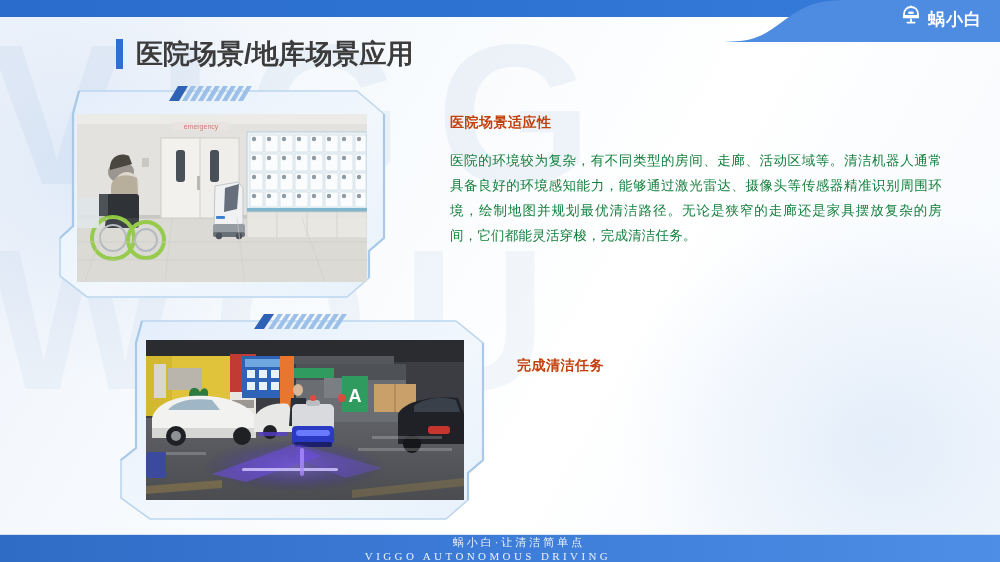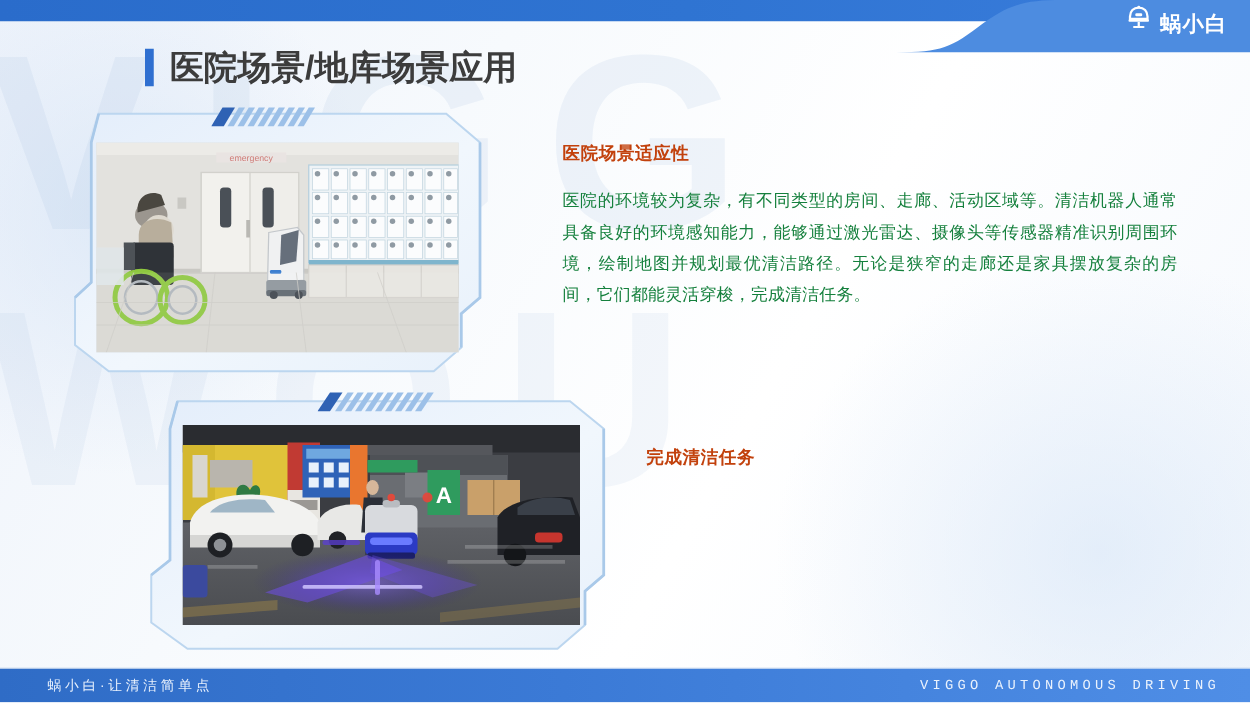--- a/index.html
+++ b/index.html
@@ -162,35 +162,36 @@
 
   
   .footer {
     position: absolute;
     left: 0; bottom: 0;
     width: 1000px; height: 27px;
     background: linear-gradient(90deg, #2f6cc6 0%, #3b7ad6 45%, #4f8ee6 100%);
     display: flex;
     align-items: center;
     justify-content: space-between;
+    flex-direction: column;
   }
   .footer-left {
     margin-left: 38px;
     color: #eaf2fd;
     font-size: 11px;
     letter-spacing: 3px;
     line-height: 14px;
   }
   .footer-right {
     margin-right: 24px;
     color: #eaf2fd;
     font-size: 11px;
     letter-spacing: 3.4px;
     line-height: 14px;
-    font-family: Liberation Mono, monospace;
+    font-family: Liberation Serif, serif;
   }
   .footer-hairline {
     position: absolute;
     left: 0; bottom: 27px;
     width: 1000px; height: 1px;
     background: rgba(150,180,220,0.35);
   }
 
   
   .scene { position:absolute; inset:0; }

